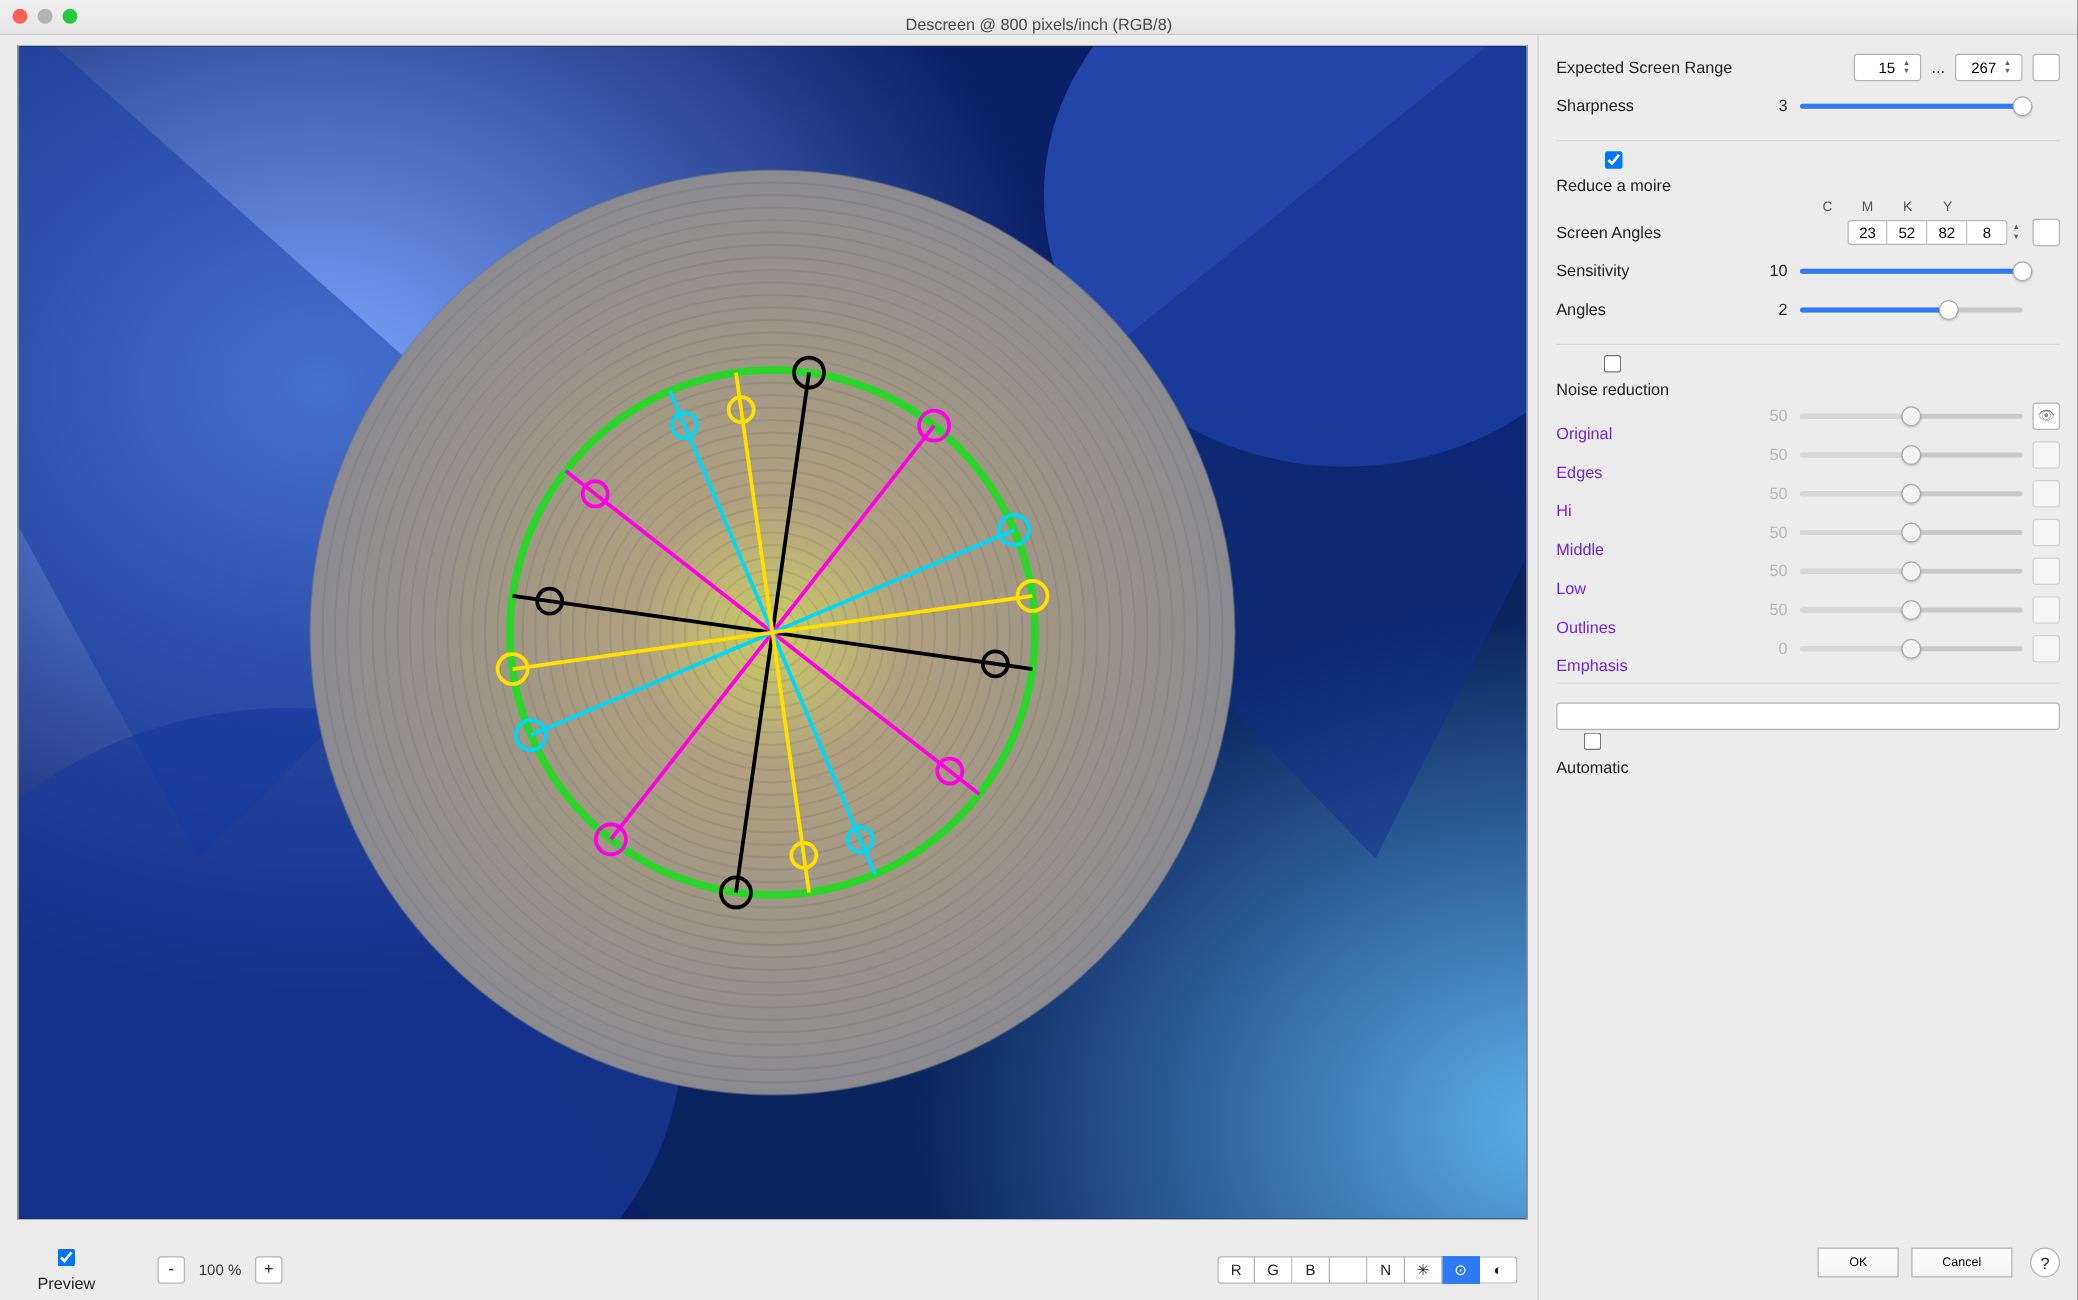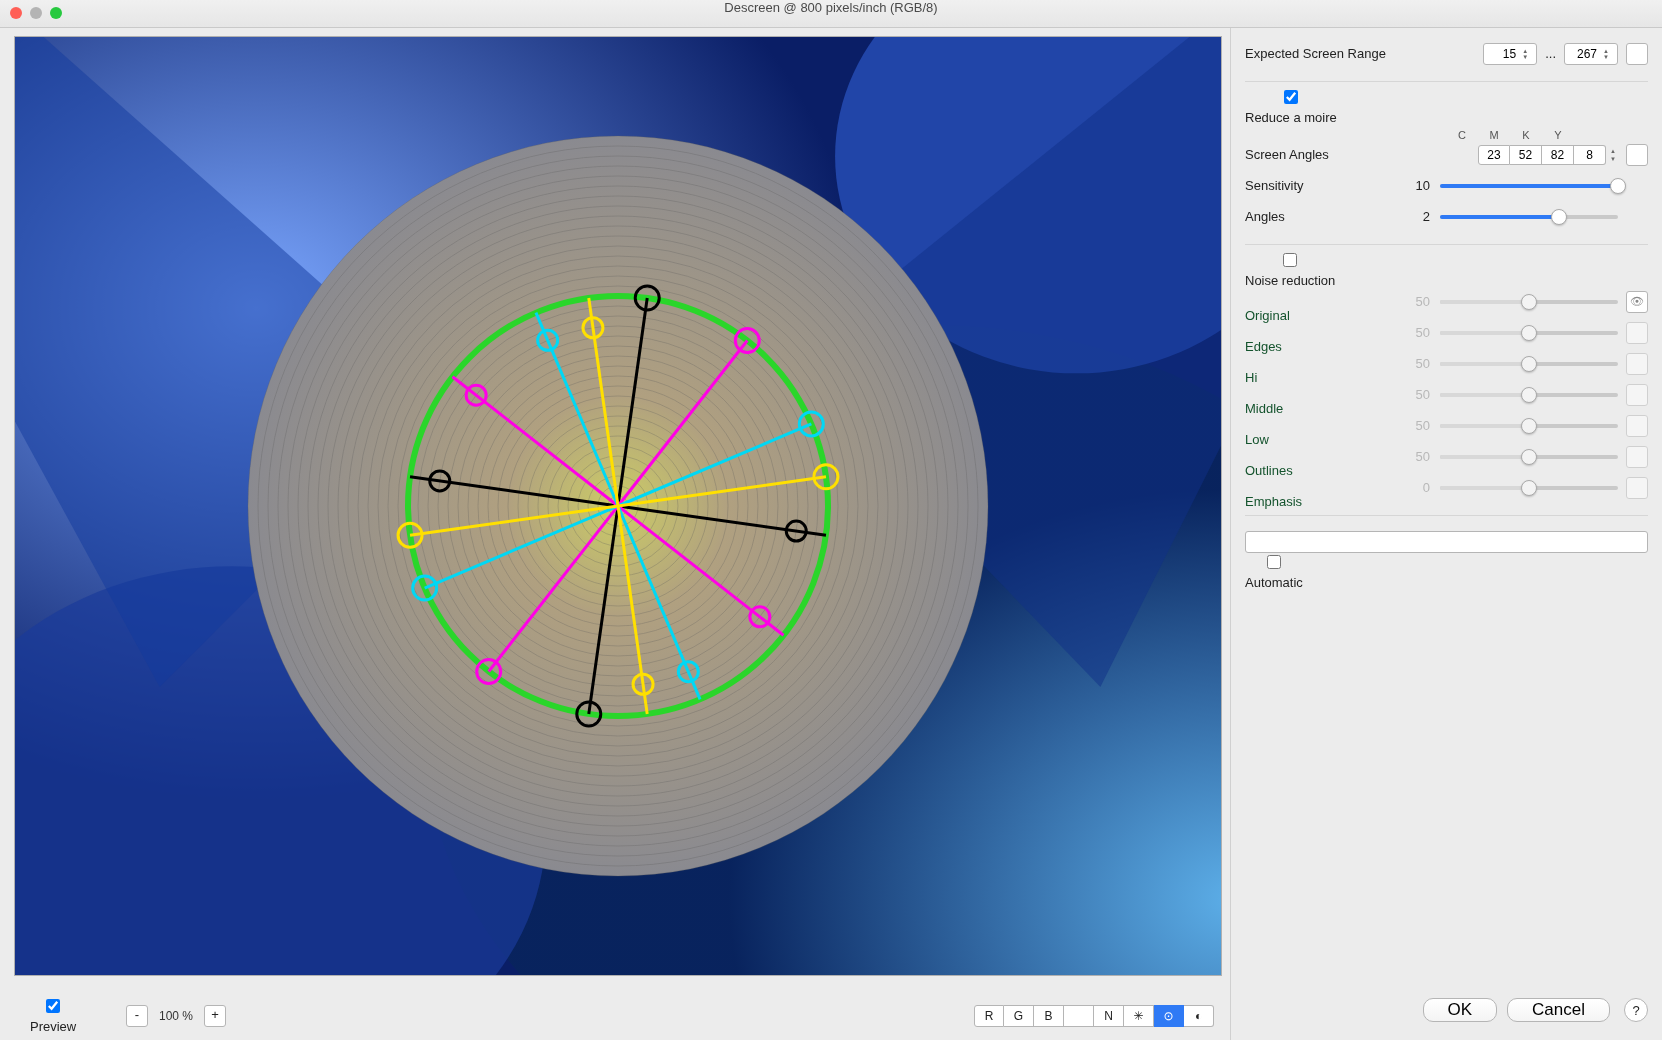--- a/index.html
+++ b/index.html
@@ -1,18 +1,18 @@
 <!DOCTYPE html>
 <html><head>
 <meta charset="utf-8">
 <style>
 * { box-sizing: border-box; margin: 0; padding: 0; font-family: -apple-system, BlinkMacSystemFont, "Segoe UI", Helvetica, Arial, sans-serif; }
 body { background: #ececec; width: 1662px; height: 1040px; overflow: hidden; font-size: 13px; color: #222; }
 .window { width: 100%; height: 100%; display: flex; flex-direction: column; }
-.titlebar { height: 28px; background: linear-gradient(#f0f0f0,#e6e6e6); border-bottom: 1px solid #c9c9c9; display: flex; align-items: flex-start; position: relative; }
+.titlebar { height: 28px; background: linear-gradient(#f0f0f0,#e6e6e6); border-bottom: 1px solid #c9c9c9; display: flex; align-items: flex-end; position: relative; }
 .traffic { position: absolute; left: 10px; top: 7px; display: flex; gap: 8px; }
 .traffic span { width: 12px; height: 12px; border-radius: 50%; display: inline-block; }
 .tl-close { background:#ff5f56; } .tl-min { background:#b4b4b4; } .tl-max { background:#27c93f; }
 .title { margin: 0 auto; color:#4a4a4a; font-size:13px; }
 .content { flex:1; display:flex; }
 .preview-area { flex:1; display:flex; flex-direction:column; padding: 8px 8px 8px 14px; }
 .canvas { flex:1; background:#000; border:1px solid #b0b0b0; position:relative; overflow:hidden; }
 .canvas-bg { position:absolute; inset:0; }
 .moire-circle { position:absolute; left:50%; top:50%; transform:translate(-50%,-50%); }
 .angle-overlay { position:absolute; left:50%; top:50%; transform:translate(-50%,-50%); }
@@ -21,21 +21,21 @@
 .z-btn { width:22px; height:22px; border:1px solid #b5b5b5; background:#fff; border-radius:3px; text-align:center; line-height:18px; cursor:pointer; font-size:13px; }
 .z-val { min-width:48px; text-align:center; font-size:12px; color:#333; }
 .view-modes { margin-left:auto; display:flex; margin-right:6px; }
 .vm-btn { width:30px; height:22px; border:1px solid #b5b5b5; border-left:none; background:#fff; display:flex; align-items:center; justify-content:center; font-size:12px; cursor:pointer; }
 .vm-btn:first-child { border-left:1px solid #b5b5b5; border-radius:3px 0 0 3px; }
 .vm-btn:last-child { border-radius:0 3px 3px 0; }
 .vm-btn.active { background:#2f7af5; color:#fff; border-color:#2f7af5; }
 .sidebar { width:432px; background:#ececec; border-left:1px solid #d0d0d0; padding:12px 14px 14px 14px; display:flex; flex-direction:column; }
 .row { display:flex; align-items:center; height:27px; margin-bottom:4px; }
 .lbl { flex:0 0 155px; font-size:13px; color:#222; }
-.lbl.disabled { color:#14532d;margin-top:28px; }
+.lbl.disabled { color:#6d28d9;margin-top:28px; }
 .val { flex:0 0 40px; text-align:right; padding-right:10px; font-size:13px; }
 .val.disabled { color:#b8b8b8; }
 .slider { flex:1; }
 .slider-track { height:4px; background:#c9c9c9; border-radius:2px; position:relative; }
 .slider-fill { position:absolute; left:0; top:0; height:4px; background:#2f7af5; border-radius:2px; }
 .slider-thumb { position:absolute; top:-6px; width:16px; height:16px; background:#fff; border-radius:50%; border:1px solid #aaa; box-shadow:0 1px 2px rgba(0,0,0,0.2); transform:translateX(-50%); }
 .slider.disabled .slider-fill { background:#d8d8d8; }
 .slider.disabled .slider-thumb { background:#f3f3f3; }
 .swatch { width:22px; height:22px; border:1px solid #b5b5b5; border-radius:3px; background:#fff; margin-left:8px; }
 .divider { height:1px; background:#d6d6d6; margin:10px 0 12px 0; }
@@ -43,21 +43,21 @@
 .check input { width:14px; height:14px; }
 .stepper { width:54px; height:22px; border:1px solid #b5b5b5; border-radius:3px; background:#fff; display:flex; align-items:center; padding:0 2px 0 6px; font-size:12px; position:relative; }
 .stepper input { border:none; width:30px; font-size:12px; outline:none; background:transparent; text-align:right; padding-right:4px; }
 .stepper .arrows { width:10px; display:flex; flex-direction:column; font-size:6px; color:#666; line-height:6px; text-align:center; }
 .small-input { width:32px; height:20px; border:1px solid #b5b5b5; border-left:none; background:#fff; text-align:center; font-size:12px; }
 .small-input:first-of-type { border-left:1px solid #b5b5b5; border-radius:3px 0 0 3px; }
 .cmyk-head { display:flex; margin-left:201px; font-size:11px; color:#555; }
 .cmyk-head span { width:32px; text-align:center; }
 .textinput { width:100%; height:22px; border:1px solid #b5b5b5; border-radius:3px; background:#fff; padding:0 6px; font-size:12px; outline:none; }
 .buttons { margin-top:auto; display:flex; align-items:center; gap:10px; padding-bottom:4px; }
-.btn { height:24px; padding:0 24px; border:1px solid #b5b5b5; background:linear-gradient(#fff,#f4f4f4); border-radius:10px; font-size:17px; cursor:pointer; }
+.btn { height:24px; padding:0 24px; border:1px solid #b5b5b5; background:linear-gradient(#fff,#f4f4f4); border-radius:0; font-size:10px; cursor:pointer; }
 .help-btn { width:24px; height:24px; border:1px solid #b5b5b5; background:#fff; border-radius:50%; display:flex; align-items:center; justify-content:center; font-size:13px; cursor:pointer; margin-left:4px; }
 .preview-check { position:absolute; left:16px; }
 .dots { font-size:13px; padding:0 8px; }
 .eye-btn { width:22px; height:22px; border:1px solid #b5b5b5; border-radius:3px; background:#fff; margin-left:8px; display:flex; align-items:center; justify-content:center; font-size:11px; color:#888; }
 </style>
 </head>
 <body>
 
 <div class="window">
   <div class="titlebar">
@@ -225,20 +225,31 @@
         <div class="stepper">
           <input value="267" style="">
           <div class="arrows">
               <div>▲</div>
               <div>▼</div>
             </div>
         </div>
         <div class="swatch"></div>
       </div>
 
+      <div class="row">
+        <div class="lbl">Sharpness</div>
+        <div class="val">3</div>
+        <div class="slider">
+          <div class="slider-track">
+              <div class="slider-fill" id="sf-sharp" style="width: 100%;"></div>
+              <div class="slider-thumb" id="st-sharp" style="left: 100%;"></div>
+            </div>
+        </div>
+        <div style="width:30px"></div>
+      </div>
 
       <div class="divider"></div>
 
       <div class="row">
         <label class="check">
           <input type="checkbox" checked="" style="">
           <span>Reduce a moire</span>
         </label>
       </div>
 

